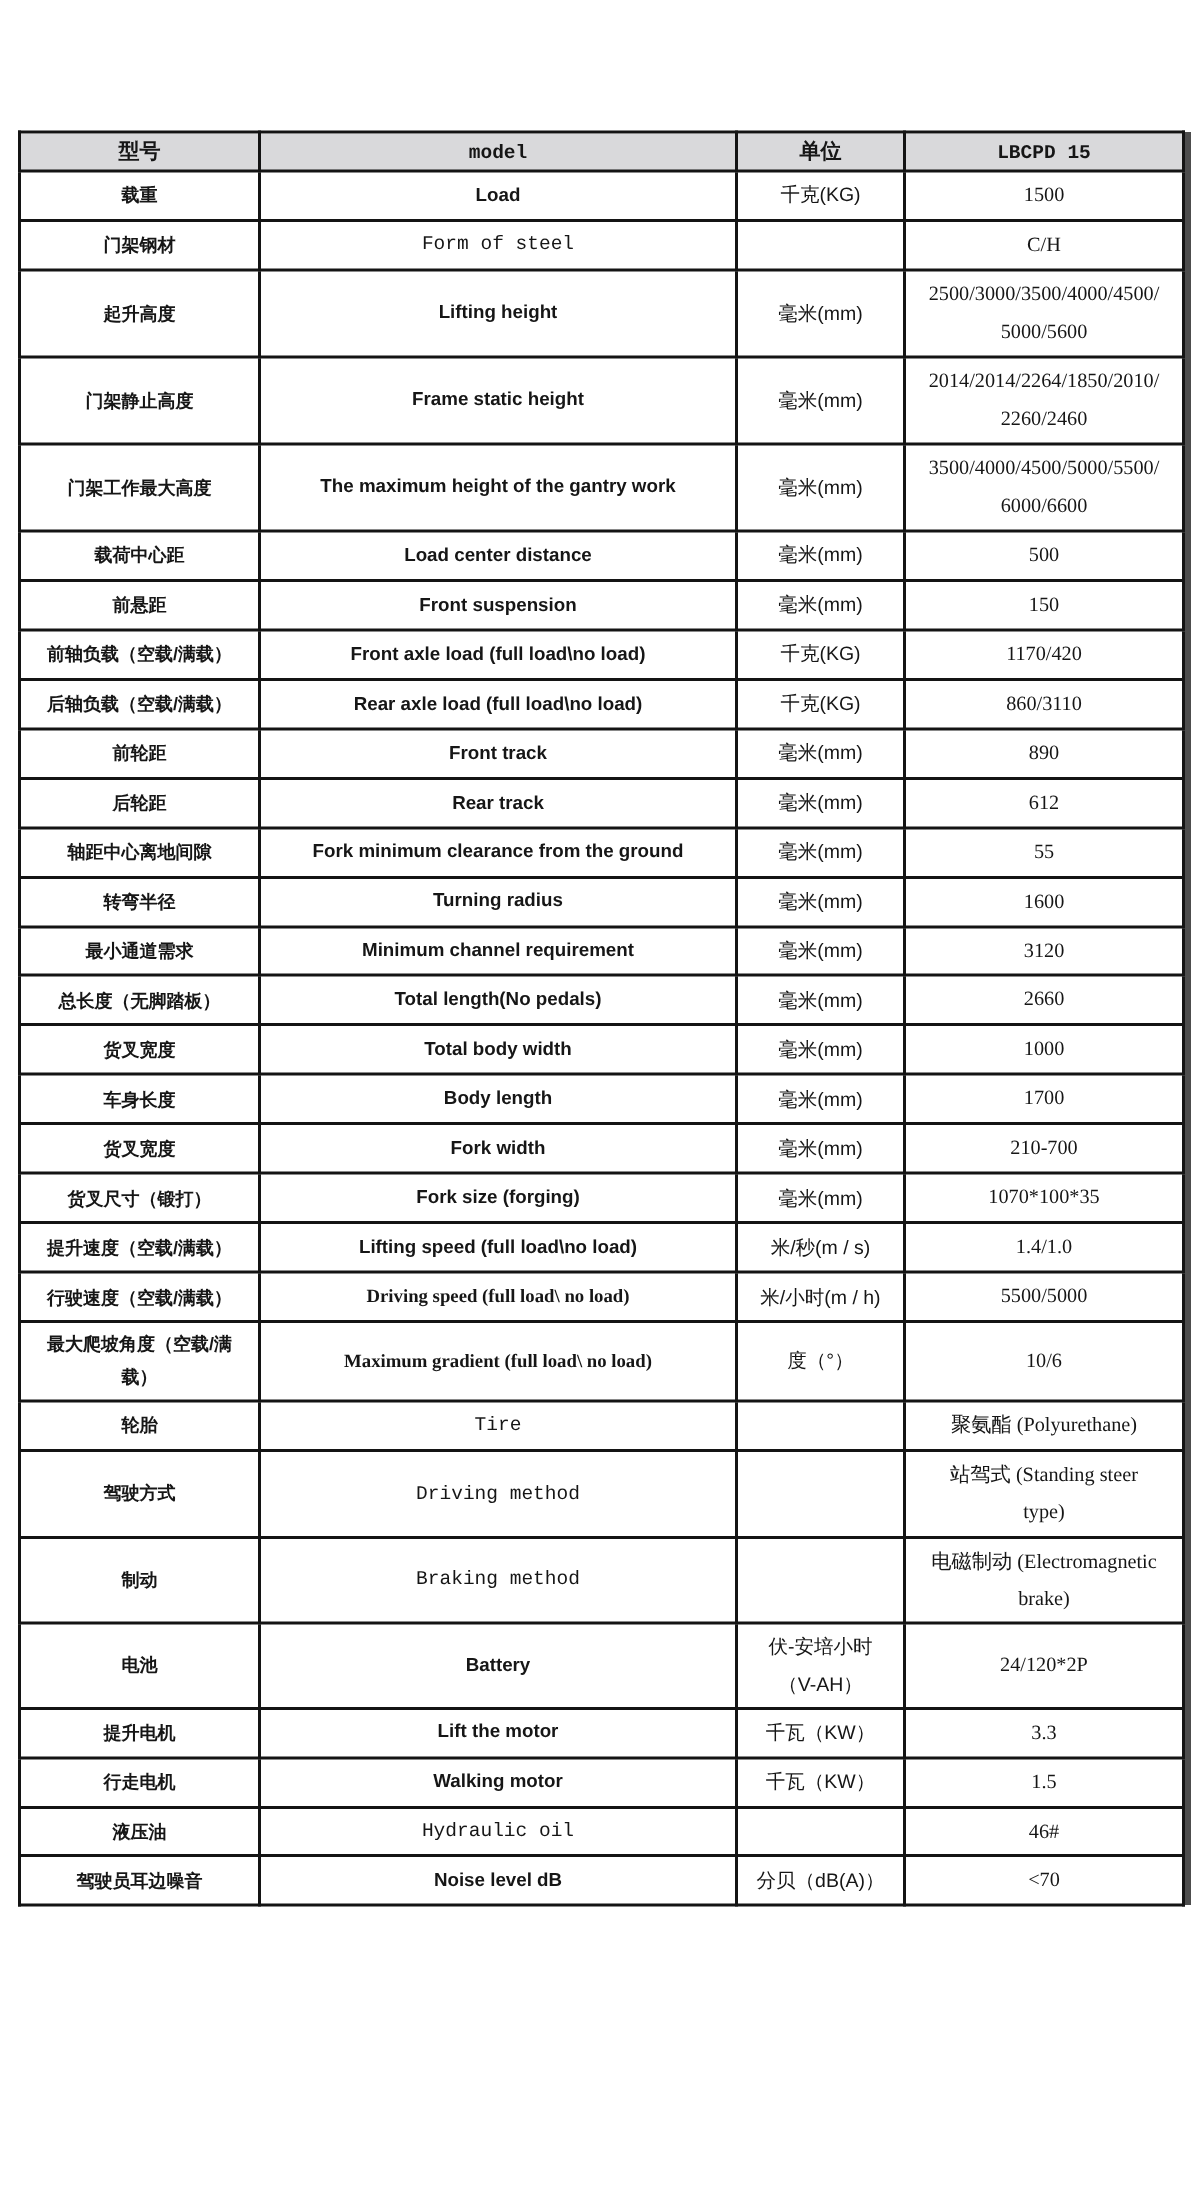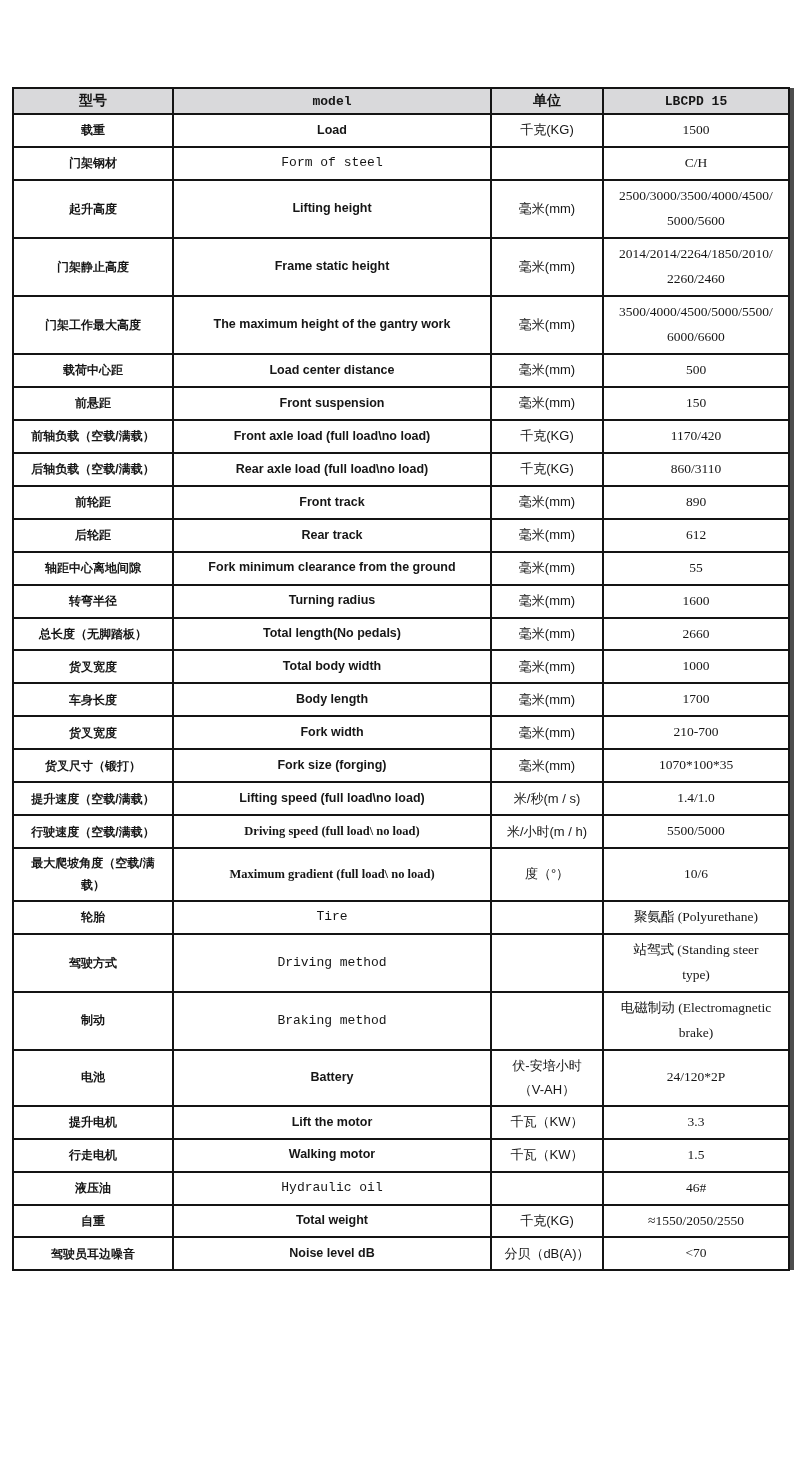--- a/index.html
+++ b/index.html
@@ -173,20 +173,26 @@
             <td class="c-unit">毫米(mm)</td>
             <td class="c-value">55</td>
           </tr>
           <tr>
             <td class="c-cn">转弯半径</td>
             <td class="c-en en-sans">Turning radius</td>
             <td class="c-unit">毫米(mm)</td>
             <td class="c-value">1600</td>
           </tr>
           <tr>
+            <td class="c-cn">最小通道需求</td>
+            <td class="c-en en-sans">Minimum channel requirement</td>
+            <td class="c-unit">毫米(mm)</td>
+            <td class="c-value">3120</td>
+          </tr>
+          <tr>
             <td class="c-cn">总长度（无脚踏板）</td>
             <td class="c-en en-sans">Total length(No pedals)</td>
             <td class="c-unit">毫米(mm)</td>
             <td class="c-value">2660</td>
           </tr>
           <tr>
             <td class="c-cn">货叉宽度</td>
             <td class="c-en en-sans">Total body width</td>
             <td class="c-unit">毫米(mm)</td>
             <td class="c-value">1000</td>
@@ -265,26 +271,20 @@
             <td class="c-cn">行走电机</td>
             <td class="c-en en-sans">Walking motor</td>
             <td class="c-unit">千瓦（KW）</td>
             <td class="c-value">1.5</td>
           </tr>
           <tr>
             <td class="c-cn">液压油</td>
             <td class="c-en en-mono">Hydraulic oil</td>
             <td class="c-unit"></td>
             <td class="c-value">46#</td>
-          </tr>
-          <tr>
-            <td class="c-cn">自重</td>
-            <td class="c-en en-sans">Total weight</td>
-            <td class="c-unit">千克(KG)</td>
-            <td class="c-value">≈1550/2050/2550</td>
           </tr>
           <tr>
             <td class="c-cn">驾驶员耳边噪音</td>
             <td class="c-en en-sans">Noise level dB</td>
             <td class="c-unit">分贝（dB(A)）</td>
             <td class="c-value">&lt;70</td>
           </tr>
         </tbody>
     </table>
   </div>

